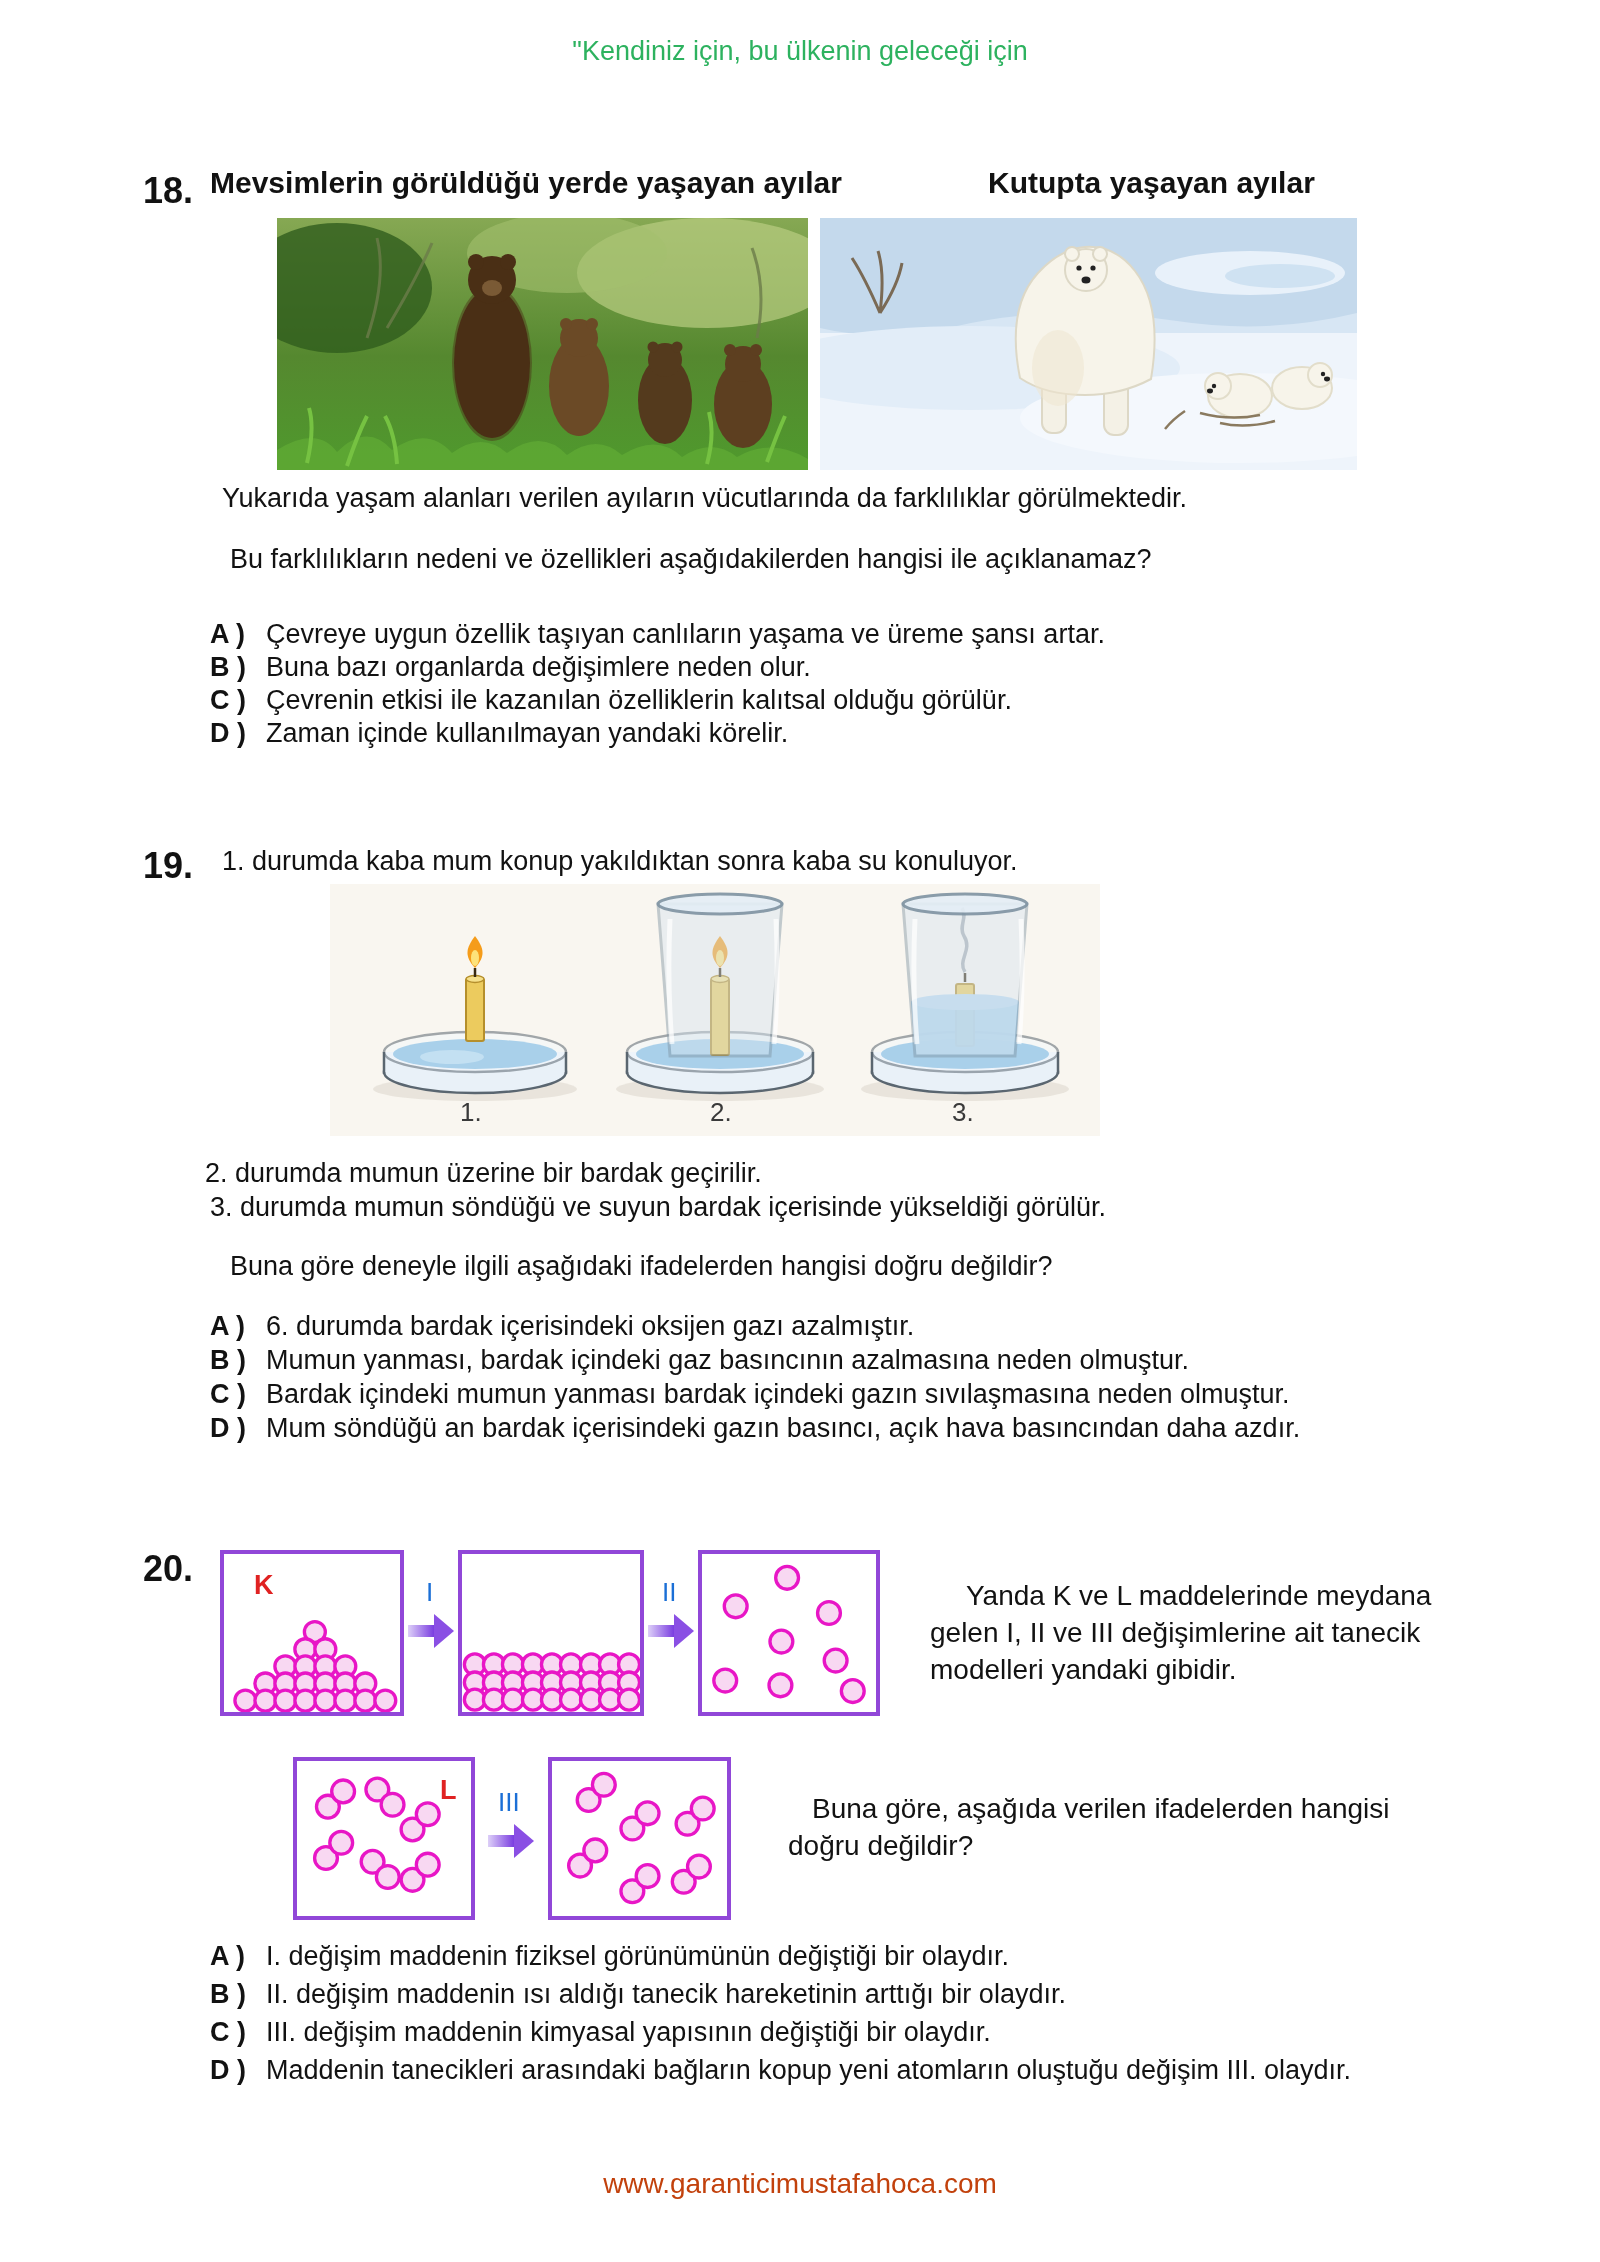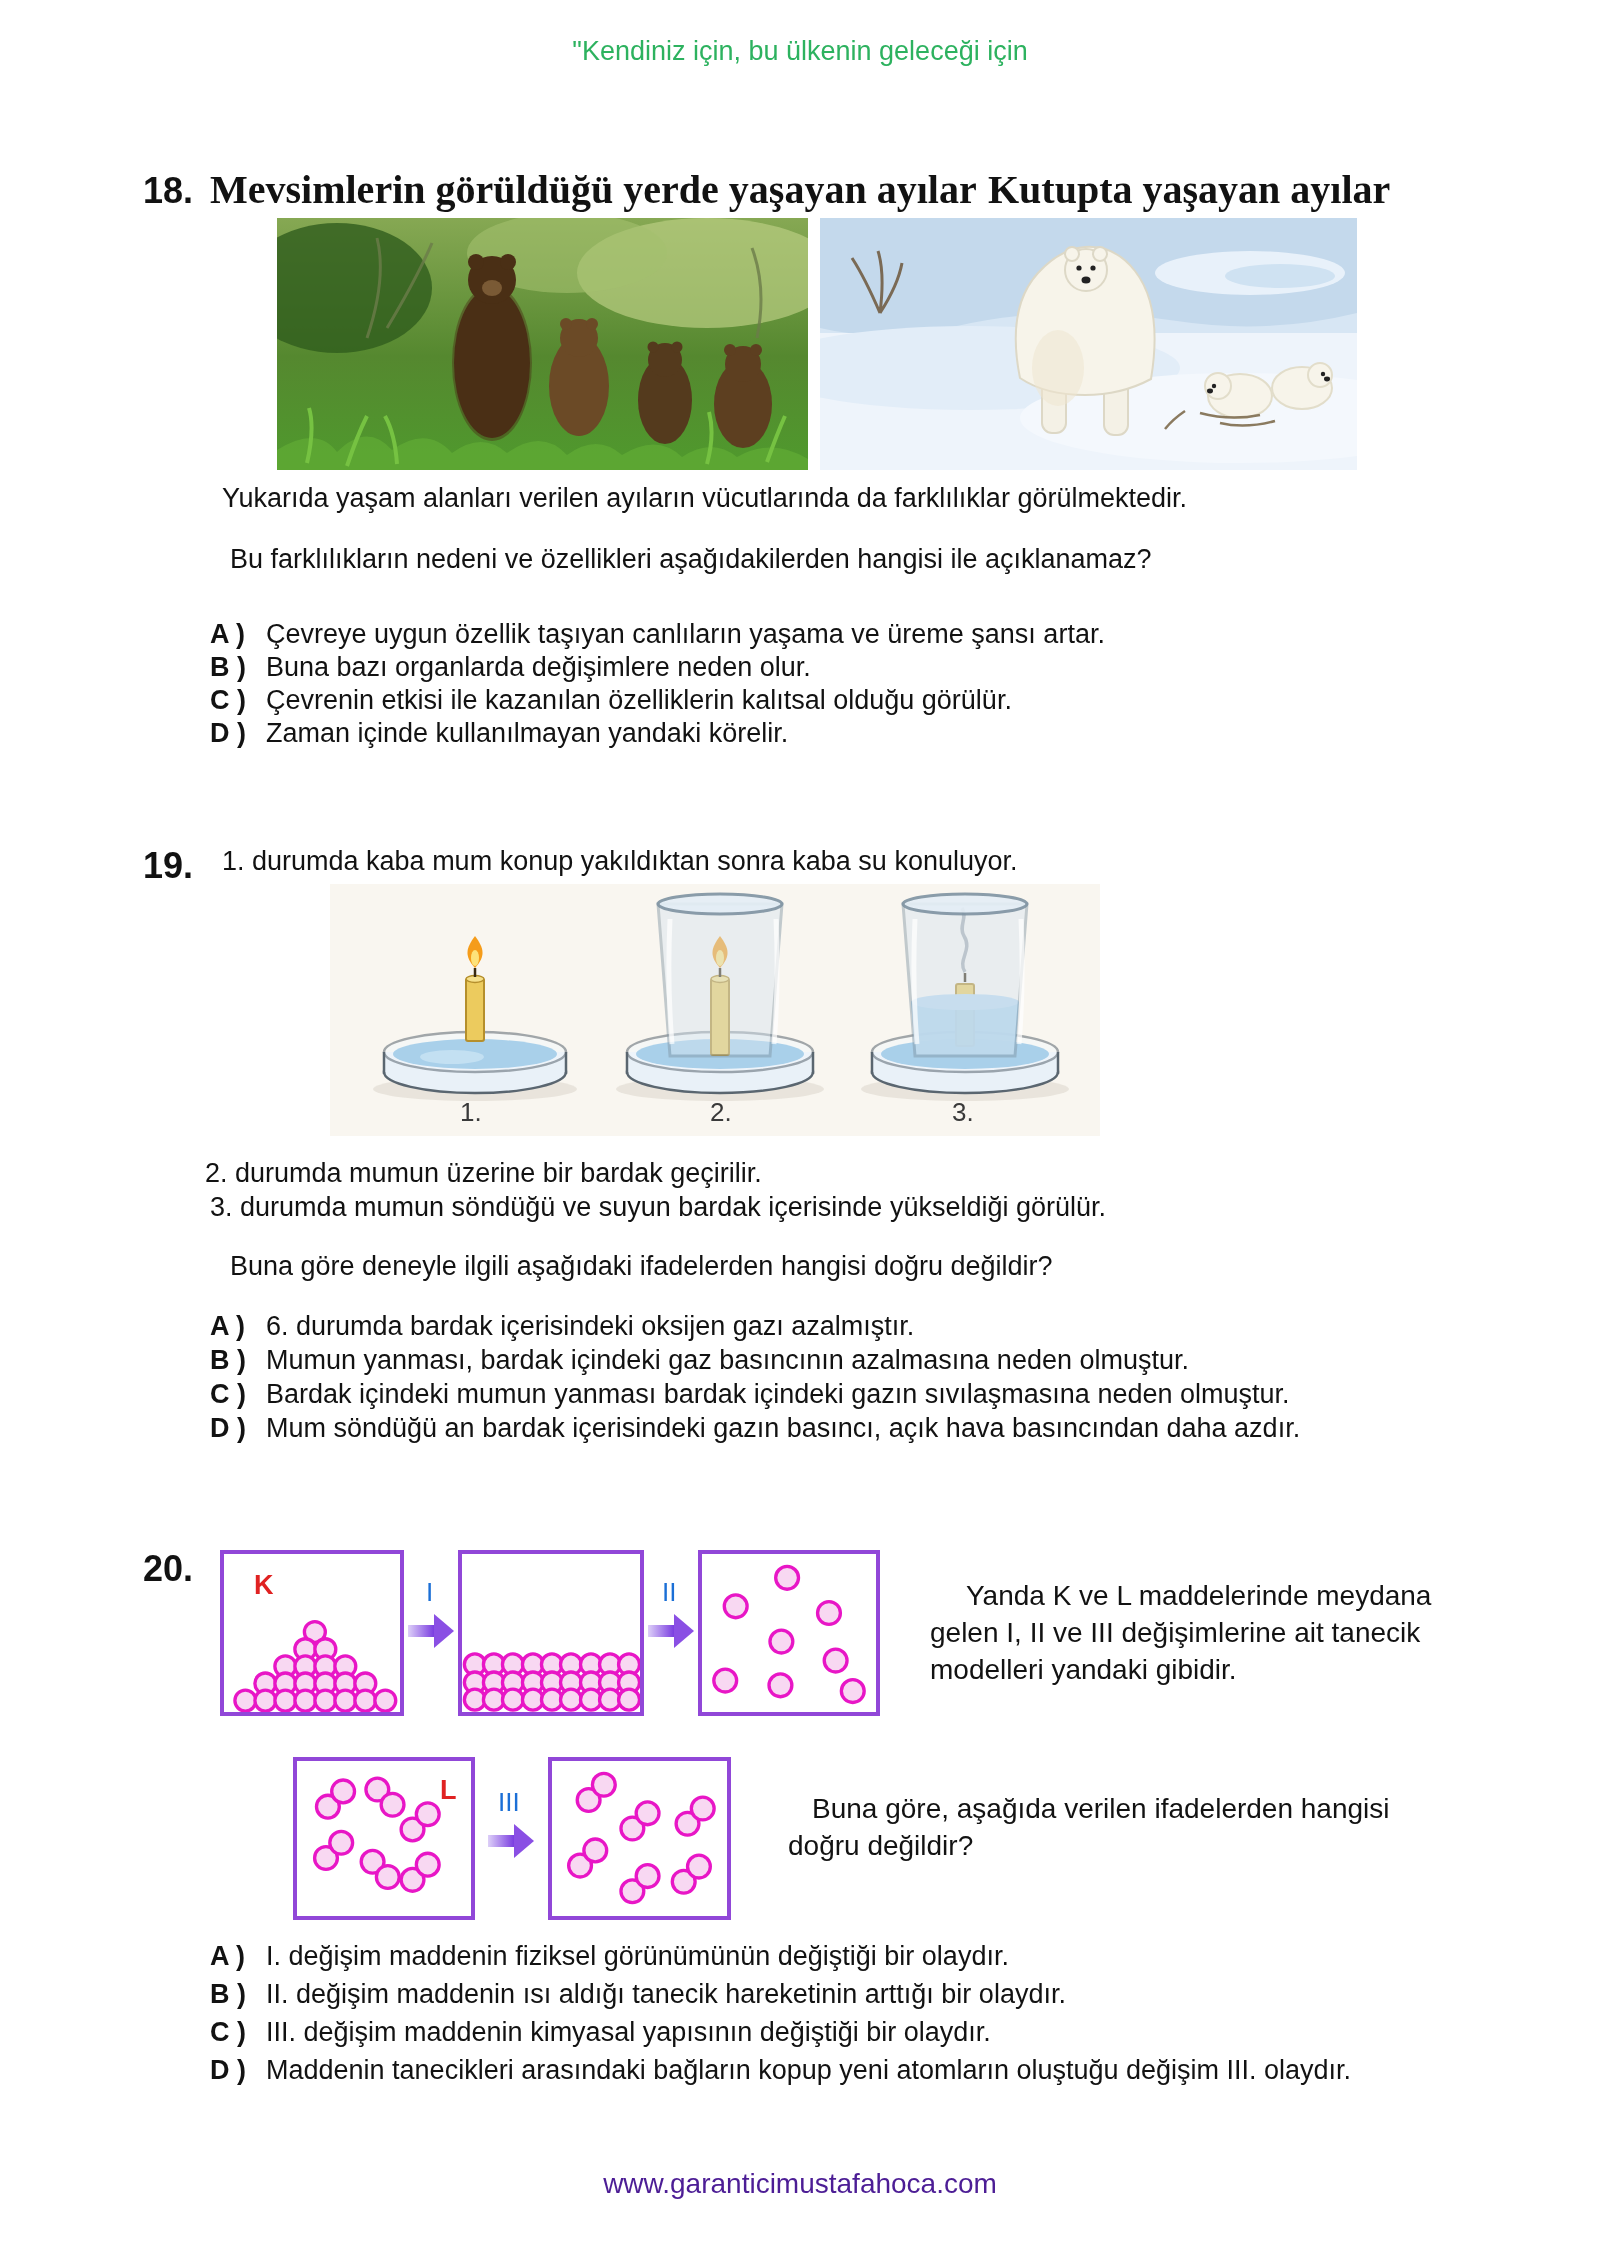--- a/index.html
+++ b/index.html
@@ -3,37 +3,37 @@
 <meta charset="utf-8">
 <style>
   html,body{margin:0;padding:0;}
   body{
     width:1600px;height:2262px;background:#ffffff;position:relative;
     font-family:"Liberation Sans", sans-serif;color:#121212;
   }
   .abs{position:absolute;}
   .quote{top:34px;left:0;width:100%;text-align:center;color:#2db25f;font-size:27px;line-height:35px;}
   .qnum{font-weight:bold;font-size:36px;}
-  .serif-title{font-family:Liberation Serif, serif;font-weight:bold;font-size:40px;}
+  .serif-title{font-family:Liberation Sans, sans-serif;font-weight:bold;font-size:30px;}
   .para{font-size:27px;line-height:33px;}
   .photo{overflow:hidden;background:#dfe8d2;}
   .photo svg{display:block;width:100%;height:100%;}
   .opt{left:210px;display:flex;font-size:27px;line-height:32px;white-space:nowrap;}
   .opt .letter{font-weight:bold;flex:none;width:56px;}
   .fig{background:#f9f6f0;}
   .fig svg{display:block;width:100%;height:100%;}
   .figlabel{position:absolute;bottom:8px;font-size:26px;color:#3a3a3a;}
   .pbox{border:4px solid #9147d8;background:#ffffff;box-sizing:border-box;}
   .pbox svg{position:absolute;left:0;top:0;width:100%;height:100%;}
   .plabel{font-size:27px;font-weight:bold;}
   .plabel.red{color:#e02222;}
   .plabel.blue{color:#1b6fd6;font-weight:normal;font-size:26px;}
   .arrow{width:46px;height:34px;}
   .sidepara{font-size:28px;line-height:37px;}
-  .footer{top:2168px;left:0;width:100%;text-align:center;color:#4c1d95;font-size:28px;}
+  .footer{top:2168px;left:0;width:100%;text-align:center;color:#c2410c;font-size:28px;}
 </style>
 </head>
 <body>
 
 <div class="abs quote">
   <div>"Kendiniz için, bu ülkenin geleceği için</div>
 </div>
 
 <span class="abs qnum" style="left:143px;top:170px">18.</span>
 <div class="abs serif-title" style="left:210px;top:166px">Mevsimlerin görüldüğü yerde yaşayan ayılar</div>

